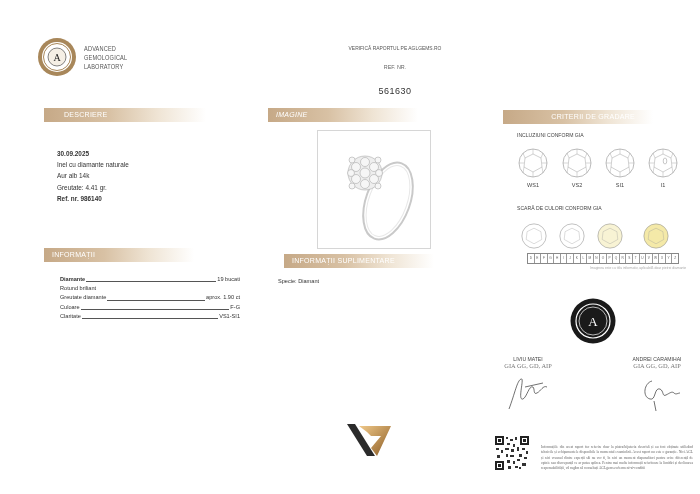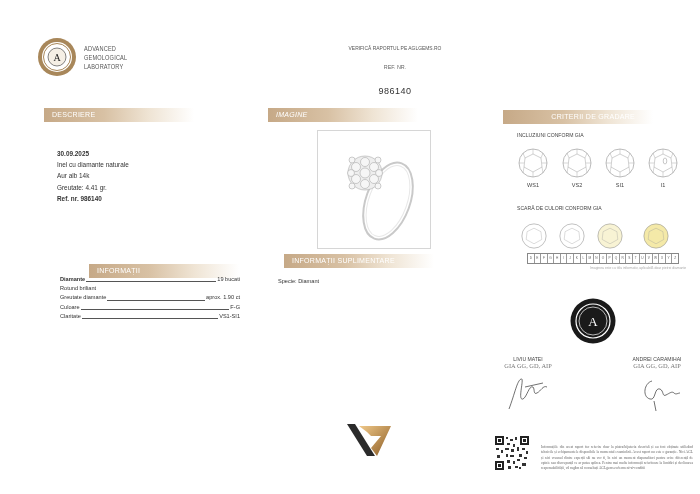--- a/index.html
+++ b/index.html
@@ -65,32 +65,32 @@
   <text x="20" y="24" font-size="10" text-anchor="middle" fill="#222" font-family="Liberation Serif, serif">A</text>
 </svg>
 <div class="abs lab-name cond">
   <div>ADVANCED</div>
   <div>GEMOLOGICAL</div>
   <div>LABORATORY</div>
 </div>
 
 <div class="abs verify cond">VERIFICĂ RAPORTUL PE AGLGEMS.RO</div>
 <div class="abs refnr-label cond">REF. NR.</div>
-<div class="abs refnr-val">986140</div>
-
-<div class="abs hbar" style="left:44px;top:108px;width:150px;">
+<div class="abs refnr-val">561630</div>
+
+<div class="abs hbar" style="left:44px;top:108px;width:150px;padding-left:12px;">
   <span class="cond">DESCRIERE</span>
 </div>
 <div class="abs hbar" style="left:268px;top:108px;width:150px;font-style:italic;">
   <span class="cond">IMAGINE</span>
 </div>
 <div class="abs hbar" style="left:503px;top:110px;width:150px;text-align:right;">
   <span class="cond">CRITERII DE GRADARE</span>
 </div>
-<div class="abs hbar" style="left:44px;top:264px;width:150px;margin-left:45px;">
+<div class="abs hbar" style="left:44px;top:248px;width:150px;">
   <span class="cond">INFORMAȚII</span>
 </div>
 <div class="abs hbar" style="left:284px;top:254px;width:150px;">
   <span class="cond">INFORMAȚII SUPLIMENTARE</span>
 </div>
 
 <div class="abs desc">
   <div class="b">30.09.2025</div>
   <div>Inel cu diamante naturale</div>
   <div>Aur alb 14k</div>

